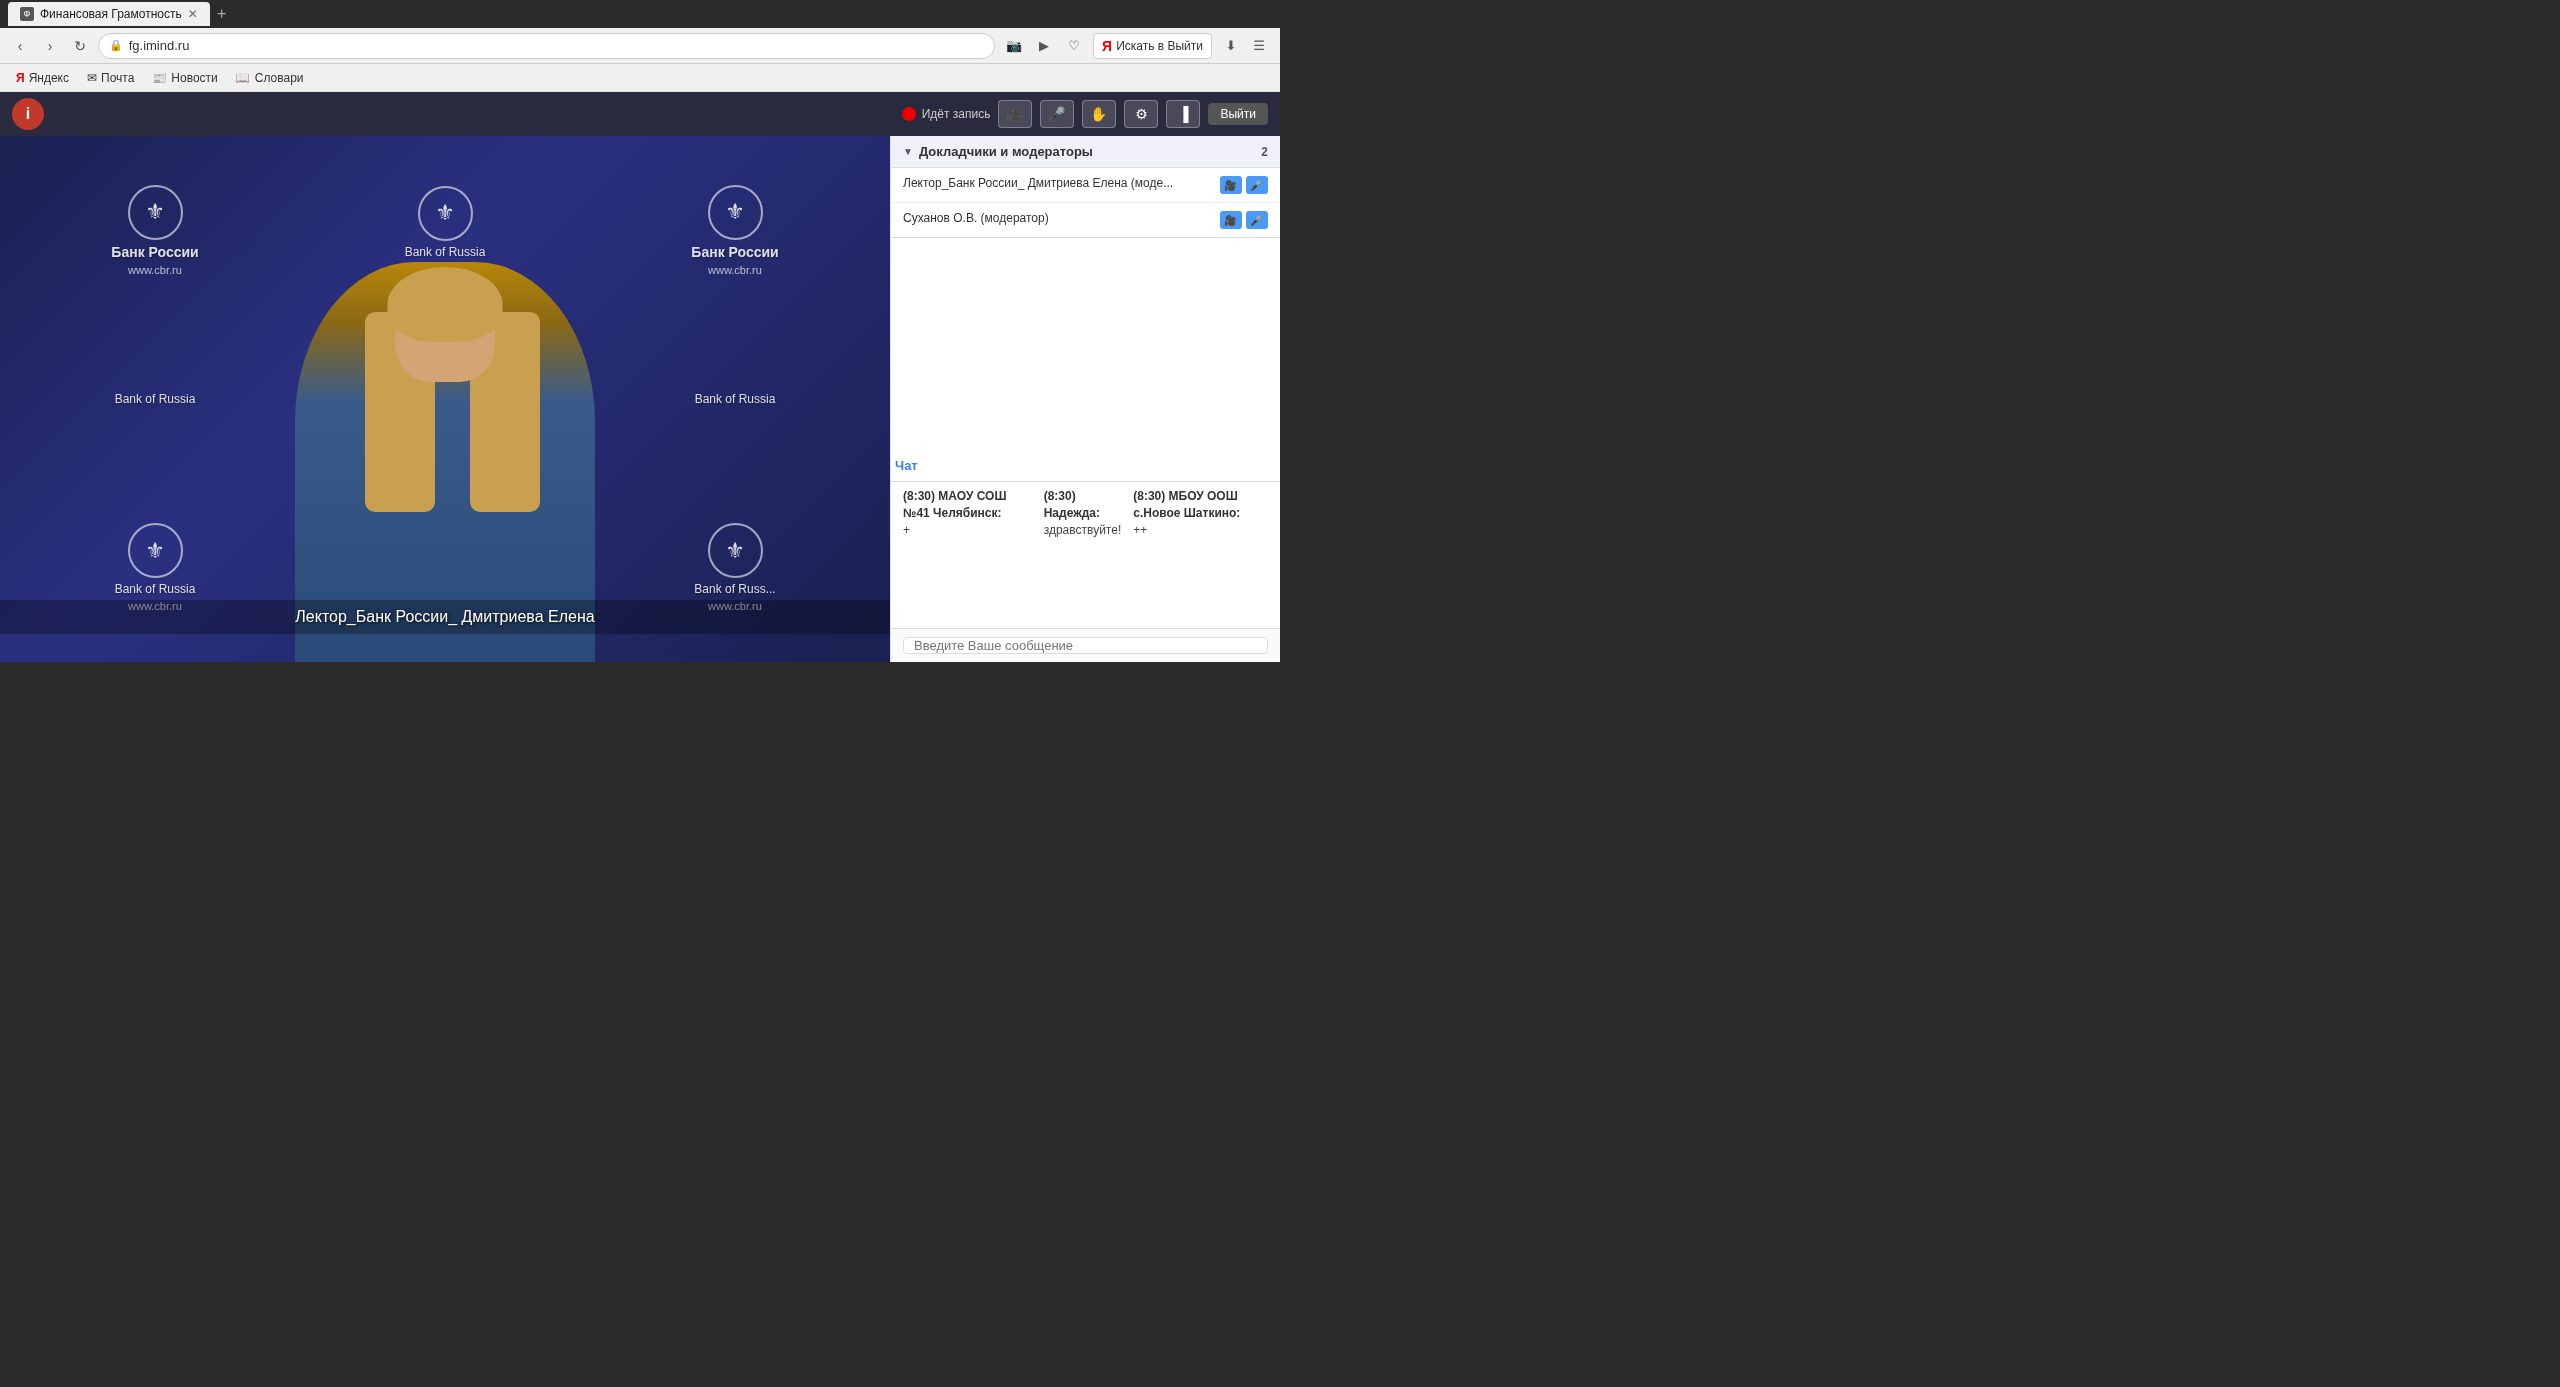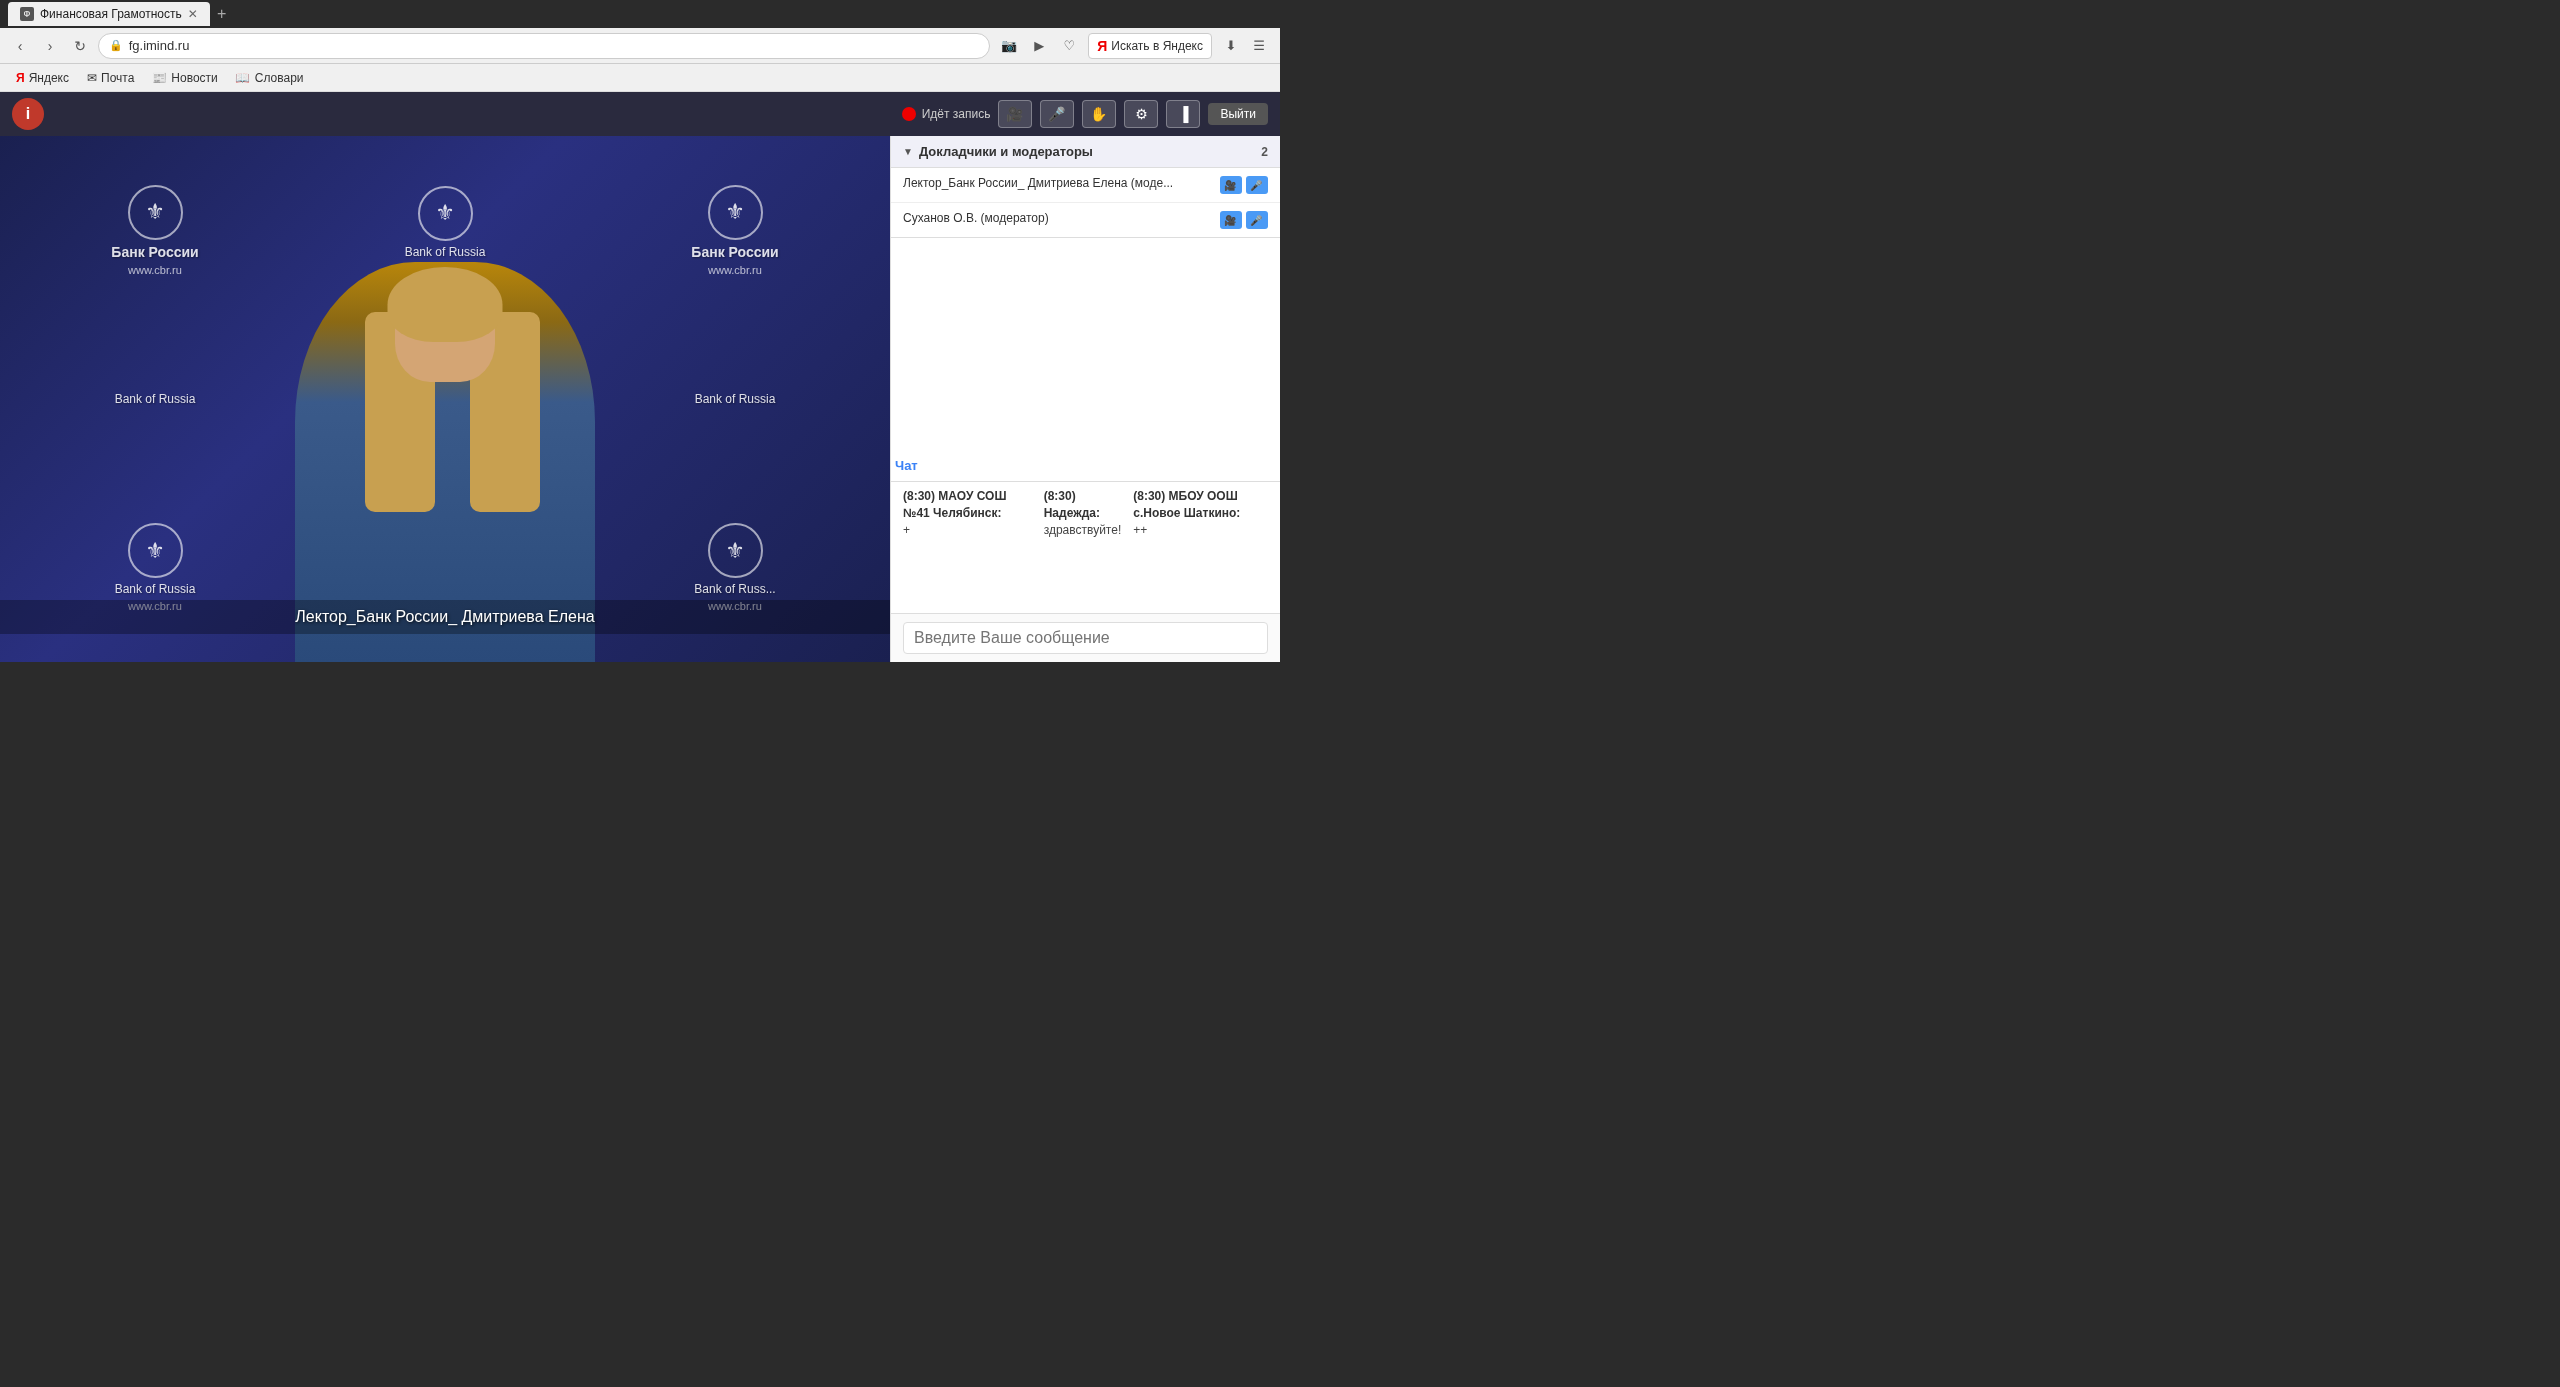--- a/index.html
+++ b/index.html
@@ -429,24 +429,24 @@
     .chat-msg .text {
       color: #444;
     }
     .chat-input-row {
       border-top: 1px solid #ddd;
       padding: 8px 12px;
       background: #fafafa;
     }
     .chat-input {
       width: 100%;
-      padding: 6px 10px;
+      padding: 0 10px;
       border: 1px solid #ddd;
       border-radius: 4px;
-      font-size: 16px;
+      font-size: 13px;
       color: #aaa;
       background: white;
     }
     .sidebar-count-badge {
       margin-left: auto;
       background: none;
       font-size: 12px;
       color: #555;
     }
   </style>
@@ -470,21 +470,21 @@
     <span class="lock-icon">🔒</span>
     <span>fg.imind.ru</span>
   </div>
   <div class="address-right-icons">
     <div class="addr-icon-btn">📷</div>
     <div class="addr-icon-btn">▶</div>
     <div class="addr-icon-btn">♡</div>
   </div>
   <div class="yandex-search-box">
     <span class="yandex-y">Я</span>
-    <span>Искать в Яндекс</span>
+    <span>Искать в Выйти</span>
   </div>
   <div class="browser-ext-icons">
     <div class="ext-icon">⬇</div>
     <div class="ext-icon">☰</div>
   </div>
 </div>
 
 <div class="bookmarks-bar">
   <div class="bookmark-item">
     <span class="bm-icon" style="color:#e00;font-weight:bold;">Я</span>

